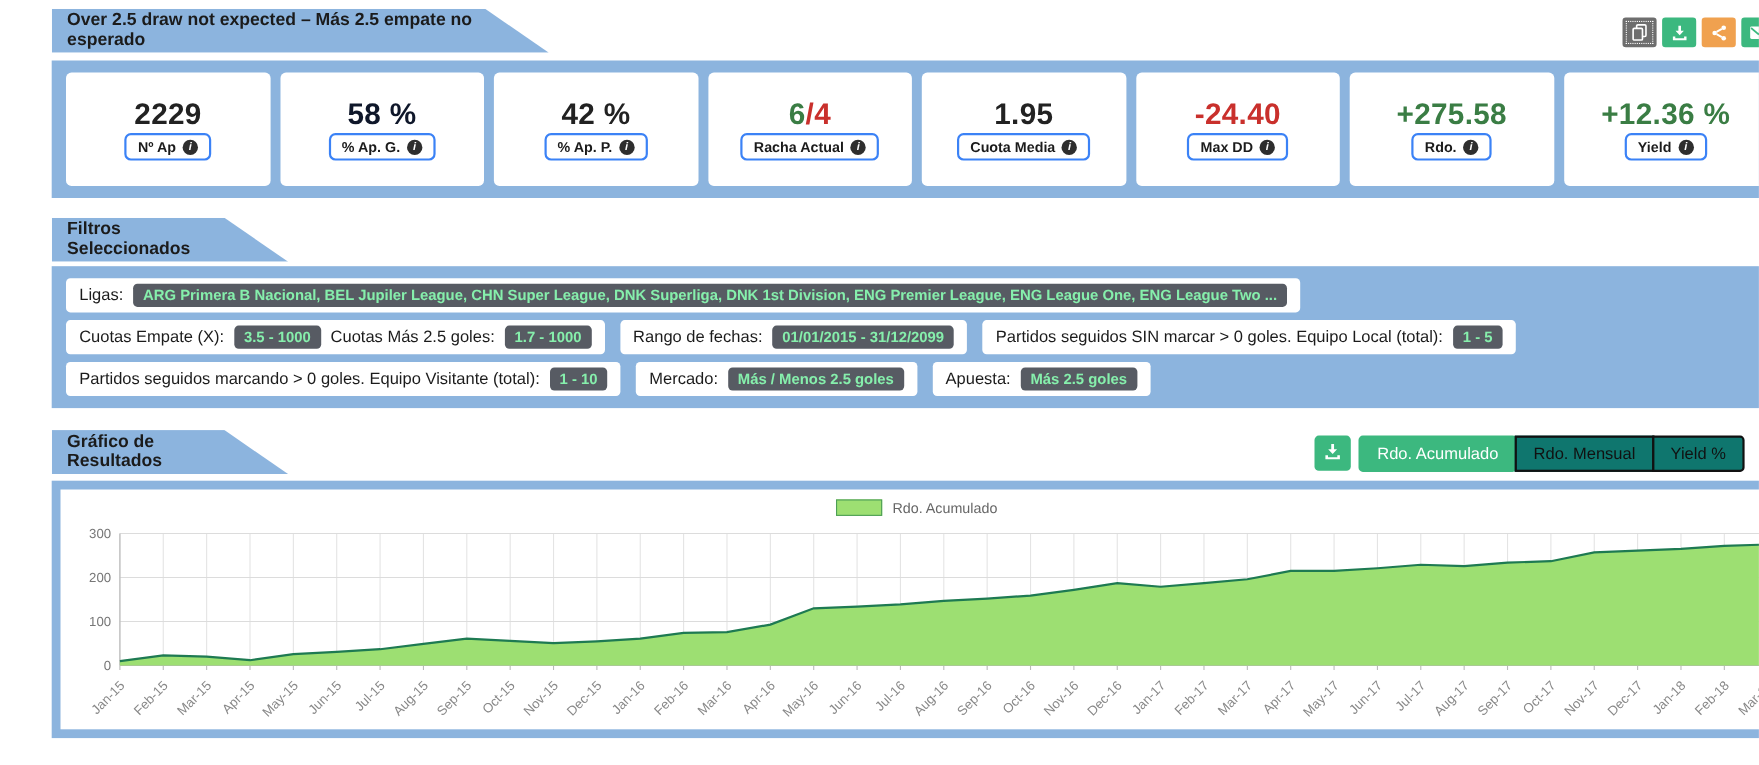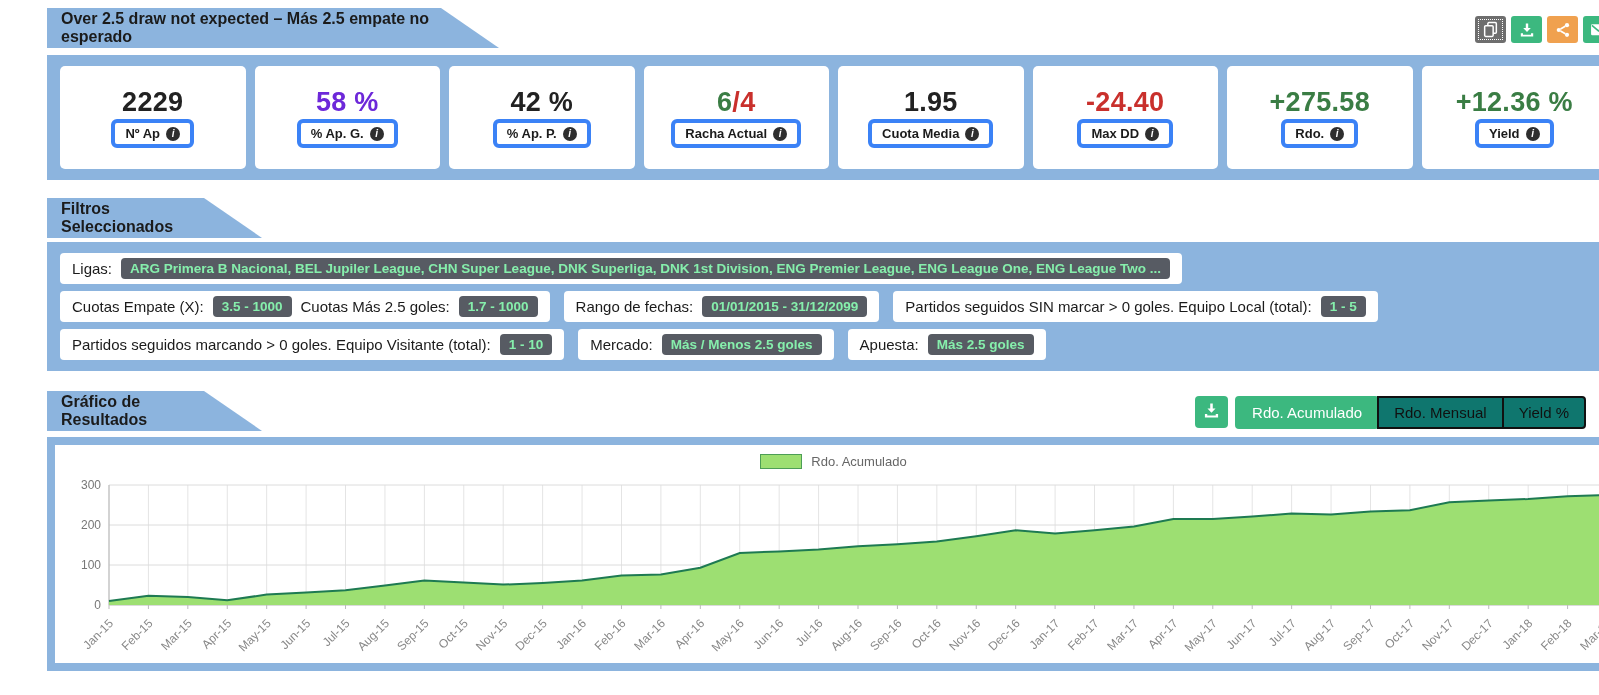--- a/index.html
+++ b/index.html
@@ -21,21 +21,21 @@
   .btn-gray { background:#6e6e6e; outline:1px dotted #fff; outline-offset:-4px; }
   .btn-green { background:#3cb87f; }
   .btn-orange { background:#f0a14f; }
 
   
   .stats-panel { margin-top:7px; background:#8cb4de; height:125px; padding:11px 13px;
                  display:flex; gap:9px; }
   .card { flex:1; background:#fff; border-radius:5px; display:flex; flex-direction:column;
           align-items:center; justify-content:center; gap:1px; }
   .card .value { font-size:27px; font-weight:600; letter-spacing:.3px; }
-  .pill { background:#fff; border:4px solid #3b82f6; border-radius:6px; padding:3px 10px;
+  .pill { background:#fff; border:2px solid #3b82f6; border-radius:6px; padding:3px 10px;
           font-weight:bold; font-size:13px; display:flex; align-items:center; gap:6px;
           cursor:pointer; font-family:inherit; color:#1b1b1b; }
   .info-icon { display:inline-block; width:14px; height:14px; border-radius:50%;
                background:#2e2e2e; color:#fff; font-size:10px; line-height:14px;
                text-align:center; font-weight:bold; font-style:italic; }
 
   
   .filters-tab { margin-top:18px; }
   .filters-panel { margin-top:4px; background:#8cb4de; padding:11px 13px;
                    display:flex; flex-direction:column; gap:7px; }
@@ -114,21 +114,21 @@
 
   <div class="stats-panel" id="stats-panel">
       <div class="card">
         <div class="value" style="color: rgb(34, 34, 34);">2229</div>
         <button class="pill">
           <span>Nº Ap</span>
           <span class="info-icon">i</span>
         </button>
       </div>
       <div class="card">
-        <div class="value" style="color: #6d28d9; text-align: center;">58 %</div>
+        <div class="value" style="color: #0f172a; text-align: center;">58 %</div>
         <button class="pill">
           <span>% Ap. G.</span>
           <span class="info-icon">i</span>
         </button>
       </div>
       <div class="card">
         <div class="value" style="color: rgb(34, 34, 34);">42 %</div>
         <button class="pill">
           <span>% Ap. P.</span>
           <span class="info-icon">i</span>

